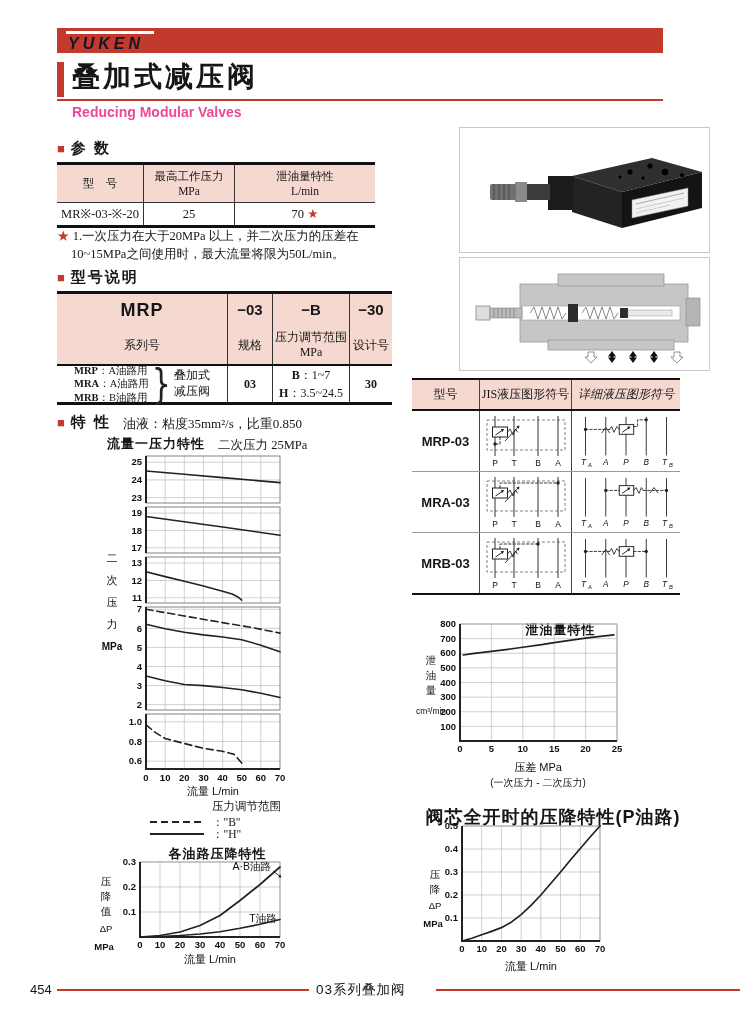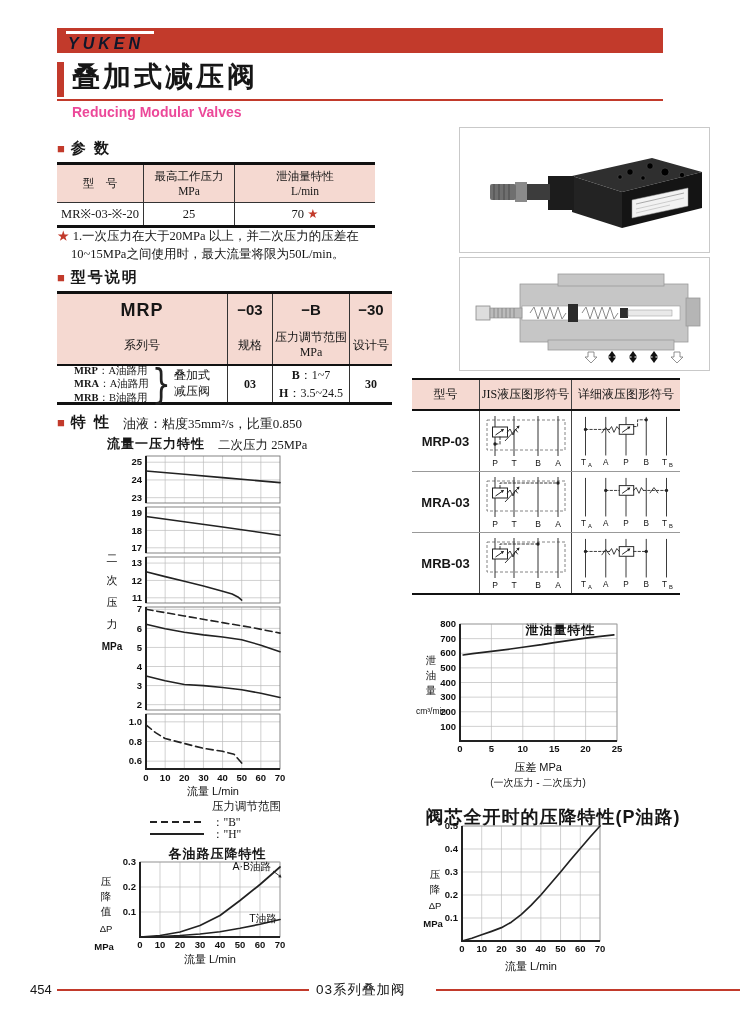--- a/index.html
+++ b/index.html
@@ -56,21 +56,21 @@
   .bold{font-weight:bold;}
   
   .photo-box{left:459px;top:127px;width:249px;height:124px;border:1.5px solid #c9c9c9;background:#fff;}
   .section-box{left:459px;top:257px;width:249px;height:112px;border:1.5px solid #c9c9c9;background:#fff;}
   
   .stable{left:412px;top:378px;width:268px;border-top:2.5px solid #111;border-bottom:2.5px solid #111;}
   .shead{display:flex;background:var(--pink);height:29px;border-bottom:2px solid #111;}
   .shc{display:flex;align-items:center;justify-content:center;font-size:12px;box-sizing:border-box;}
   .sc1{width:68px;border-right:1px solid #444;}
   .sc2{width:92px;border-right:1px solid #444;}
-  .sc3{width:108px;}
+  .sc3{width:108px;font-style:italic;}
   .srow{display:flex;height:60px;border-top:1px solid #999;background:#fff;}
   .srow:first-of-type{border-top:none;}
   .smodel{font-size:13px;font-weight:bold;}
   
   .char-heading{left:57px;top:413px;}
   .oil-note{left:123px;top:415px;font-size:13px;}
   .chart-title{font-weight:bold;font-size:13px;text-align:center;letter-spacing:1px;}
   .mt1{left:107px;top:435px;}
   .mt2{left:218px;top:437px;font-size:12.5px;}
   .legend{left:148px;top:799px;width:190px;font-size:11.5px;}

